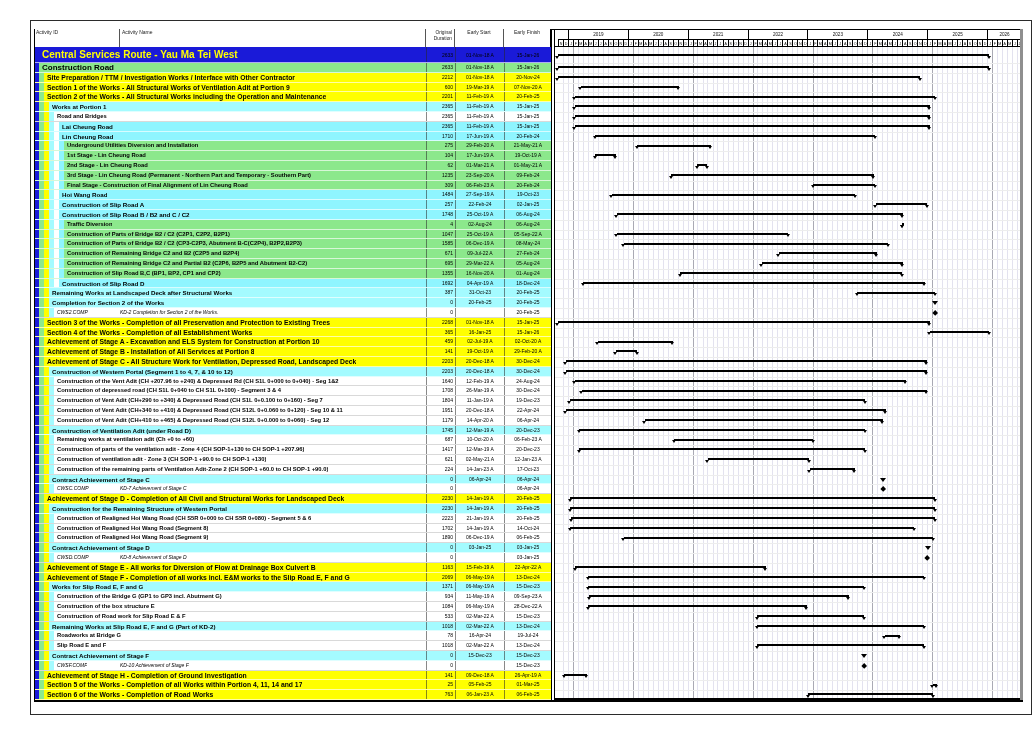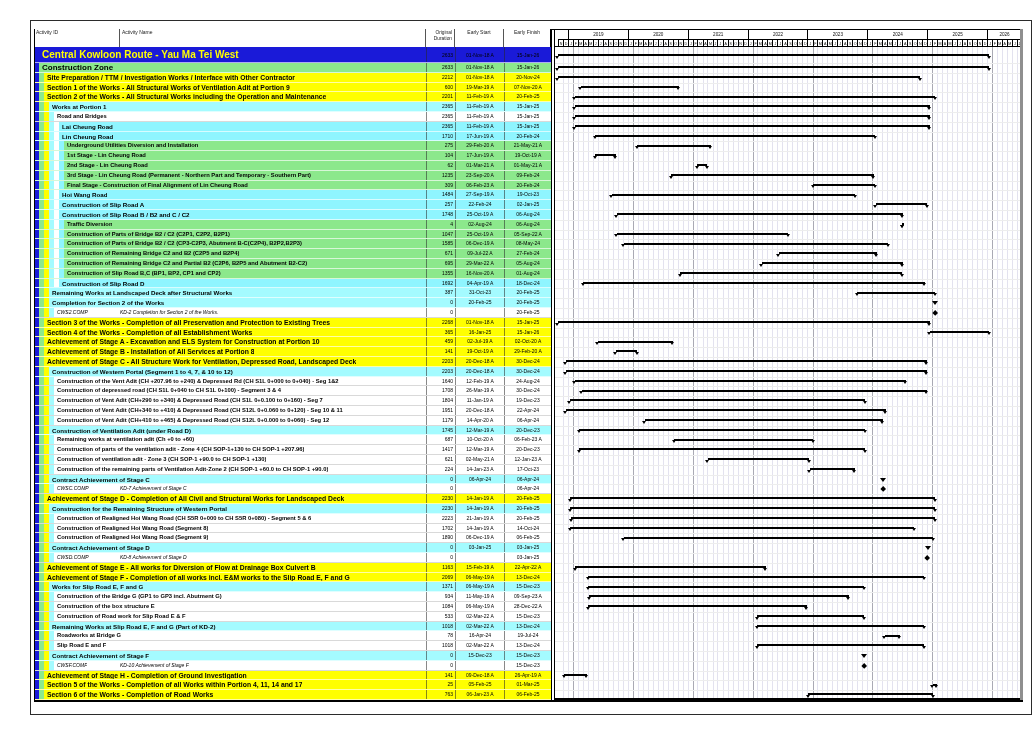--- a/index.html
+++ b/index.html
@@ -48,28 +48,28 @@
   <div id="hline-top" style="left:3px;top:8px;width:989px;"></div>
 
   <div class="hc" style="left:3px;width:86px;">Activity ID</div>
   <div class="hc" style="left:89px;width:306px;">Activity Name</div>
   <div class="hc" style="left:395px;width:29px;text-align:right;font-size:4.8px;">Original Duration</div>
   <div class="hc" style="left:424px;width:49px;text-align:center;">Early Start</div>
   <div class="hc" style="left:473px;width:47px;text-align:center;border-right:1px solid #000;">Early Finish</div>
 
   <div id="tbody">
       <div class="trow" style="top: 26px; height: 16px; background: rgb(26, 26, 216); line-height: 16px; border-bottom: 0.5px solid rgba(255, 255, 255, 0.65);">
-        <div class="nm lv0" style="left: 8px; line-height: 16px;">Central Kowloon Route - Yau Ma Tei West</div>
+        <div class="nm lv0" style="left: 8px; line-height: 16px;">Central Services Route - Yau Ma Tei West</div>
         <div class="val vd" style="line-height: 16px;">2633</div>
         <div class="val vs" style="line-height: 16px;">01-Nov-18 A</div>
         <div class="val vf" style="line-height: 16px;">15-Jan-26</div>
       </div>
       <div class="trow" style="top: 42px; height: 9.8px; background: rgb(140, 232, 140); line-height: 9.8px; border-bottom: 0.5px solid rgba(255, 255, 255, 0.65);">
         <div class="band" style="left: 0px; background: rgb(26, 26, 216);"></div>
-        <div class="nm lv1" style="left: 8px; line-height: 9.8px;">Construction Zone</div>
+        <div class="nm lv1" style="left: 8px; line-height: 9.8px;">Construction Road</div>
         <div class="val vd" style="line-height: 9.8px;">2633</div>
         <div class="val vs" style="line-height: 9.8px;">01-Nov-18 A</div>
         <div class="val vf" style="line-height: 9.8px;">15-Jan-26</div>
       </div>
       <div class="trow" style="top: 51.8px; height: 9.8px; background: rgb(255, 255, 0); line-height: 9.8px; border-bottom: 0.5px solid rgba(255, 255, 255, 0.65);">
         <div class="band" style="left: 0px; background: rgb(26, 26, 216);"></div>
         <div class="band" style="left: 5px; background: rgb(140, 232, 140);"></div>
         <div class="nm lv2" style="left: 13px; line-height: 9.8px;">Site Preparation / TTM / Investigation Works / Interface with Other Contractor</div>
         <div class="val vd" style="line-height: 9.8px;">2212</div>
         <div class="val vs" style="line-height: 9.8px;">01-Nov-18 A</div>

